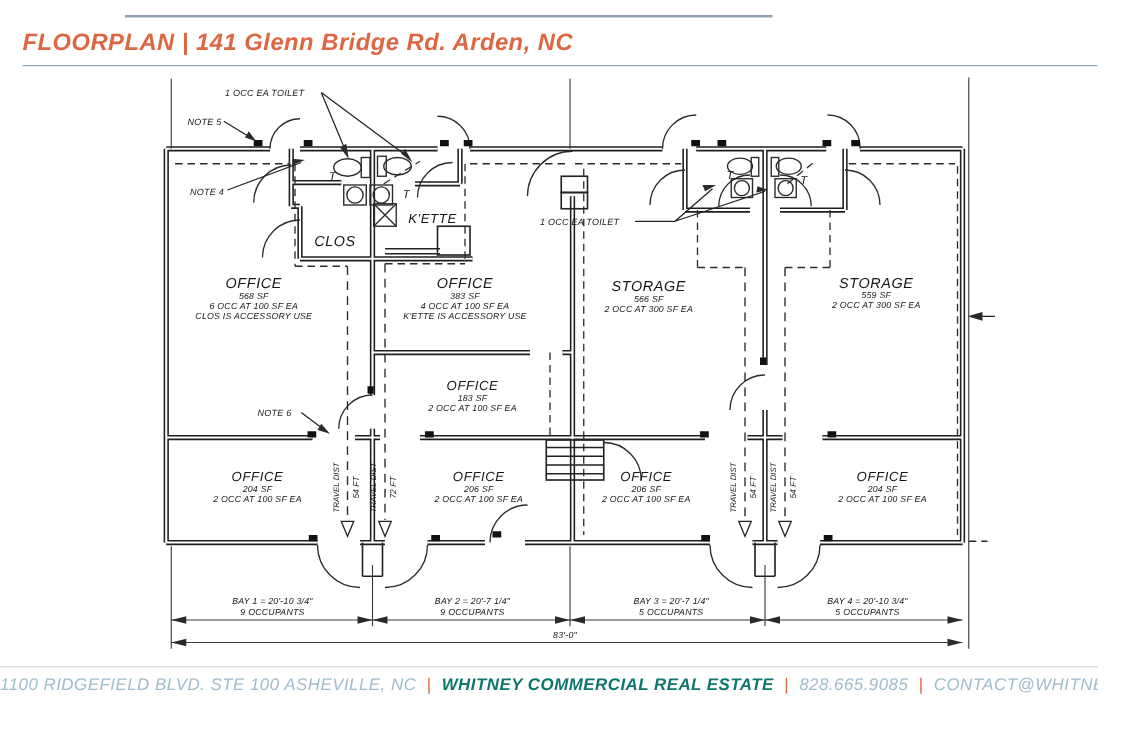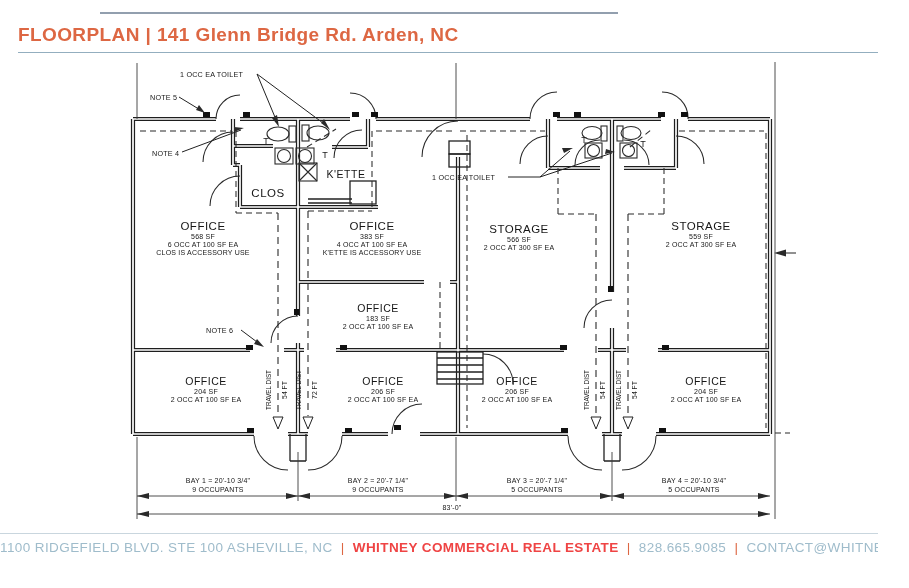--- a/index.html
+++ b/index.html
@@ -1,27 +1,27 @@
 <!DOCTYPE html>
 <html><head>
 <meta charset="utf-8">
 <style>
   html,body{margin:0;padding:0;background:#ffffff;}
   .page{position:relative;width:878px;height:588px;background:#ffffff;overflow:hidden;
-        font-family:"Liberation Sans",sans-serif;}
+        font-family:"Liberation Sans",sans-serif;font-style:italic;}
   .top-accent{position:absolute;top:12px;left:100px;width:518px;height:2px;background:#39506b;opacity:.55;}
   .hdr{position:absolute;top:24px;left:18px;right:18px;}
   .hdr-title{color:#dd6743;font-size:19px;font-weight:600;letter-spacing:.4px;}
   .hdr-rule{position:absolute;top:52px;left:18px;width:872px;height:1px;background:#93aebf;}
   .plan-svg{position:absolute;top:0;left:0;}
   .ftr-rule{position:absolute;left:0;top:533px;width:909px;height:1px;background:#c9d6de;}
   .ftr{position:absolute;left:0;top:540px;width:909px;text-align:center;font-size:13.5px;
        letter-spacing:.4px;color:#9fbccb;white-space:nowrap;}
   .ftr .sep{color:#dd6743;padding:0 4px;}
-  .ftr .co{color:#ef4444;font-weight:bold;}
+  .ftr .co{color:#0f766e;font-weight:bold;}
   .disclaimer{position:absolute;left:0;top:561px;width:909px;text-align:center;
        font-size:8.5px;color:#2c3e52;}
   
   .wallA{stroke:#1e1e1e;stroke-width:4.2;fill:none;stroke-linecap:butt;}
   .wallB{stroke:#ffffff;stroke-width:1.7;fill:none;stroke-linecap:butt;}
   .thin{stroke:#222;stroke-width:1.3;fill:none;}
   .arc{stroke:#2a2a2a;stroke-width:1.05;fill:none;}
   .dash{stroke:#2a2a2a;stroke-width:1.05;fill:none;stroke-dasharray:6 4;}
   .tdash{stroke:#2a2a2a;stroke-width:1.1;fill:none;stroke-dasharray:7 5;}
   .lead{stroke:#222;stroke-width:1;fill:none;}

